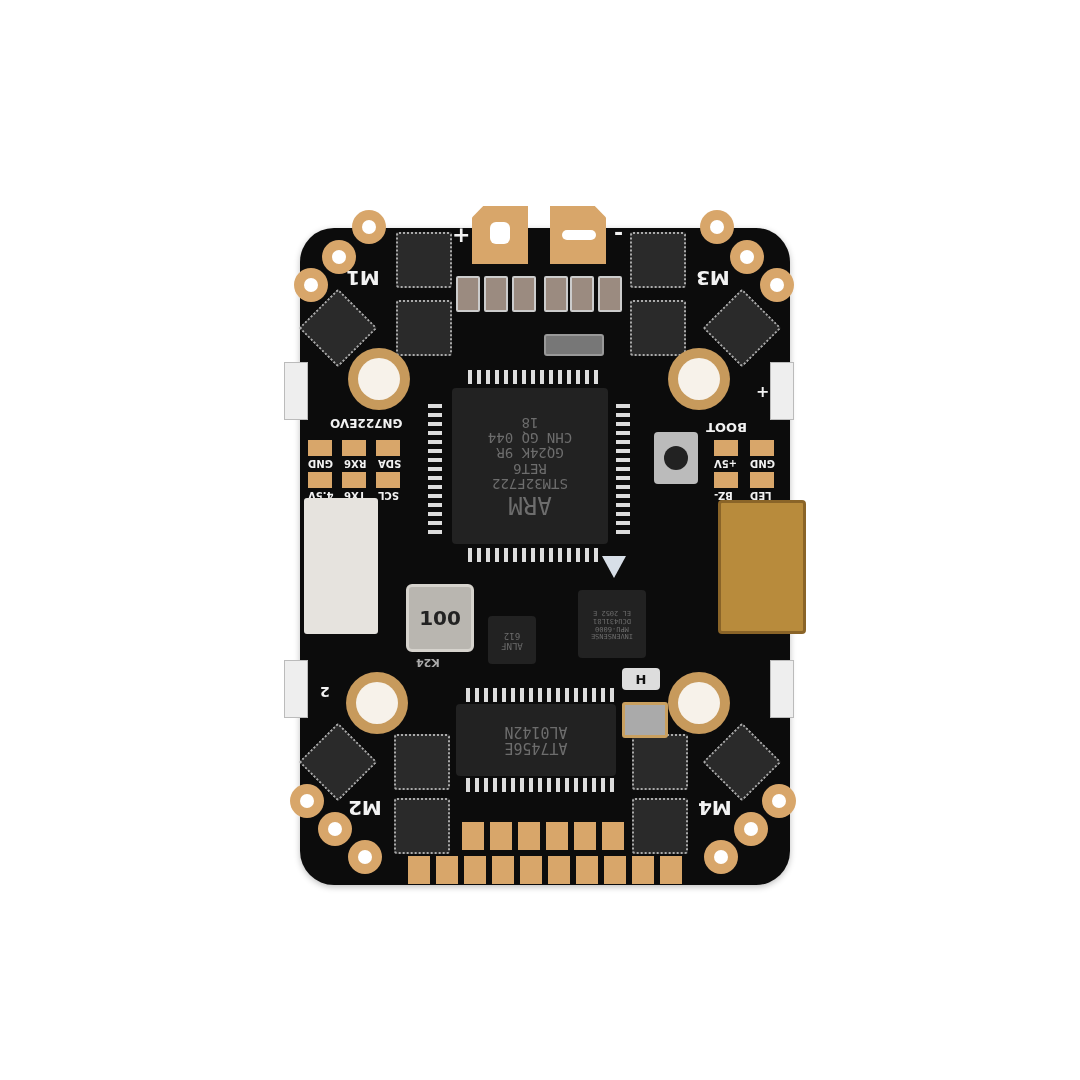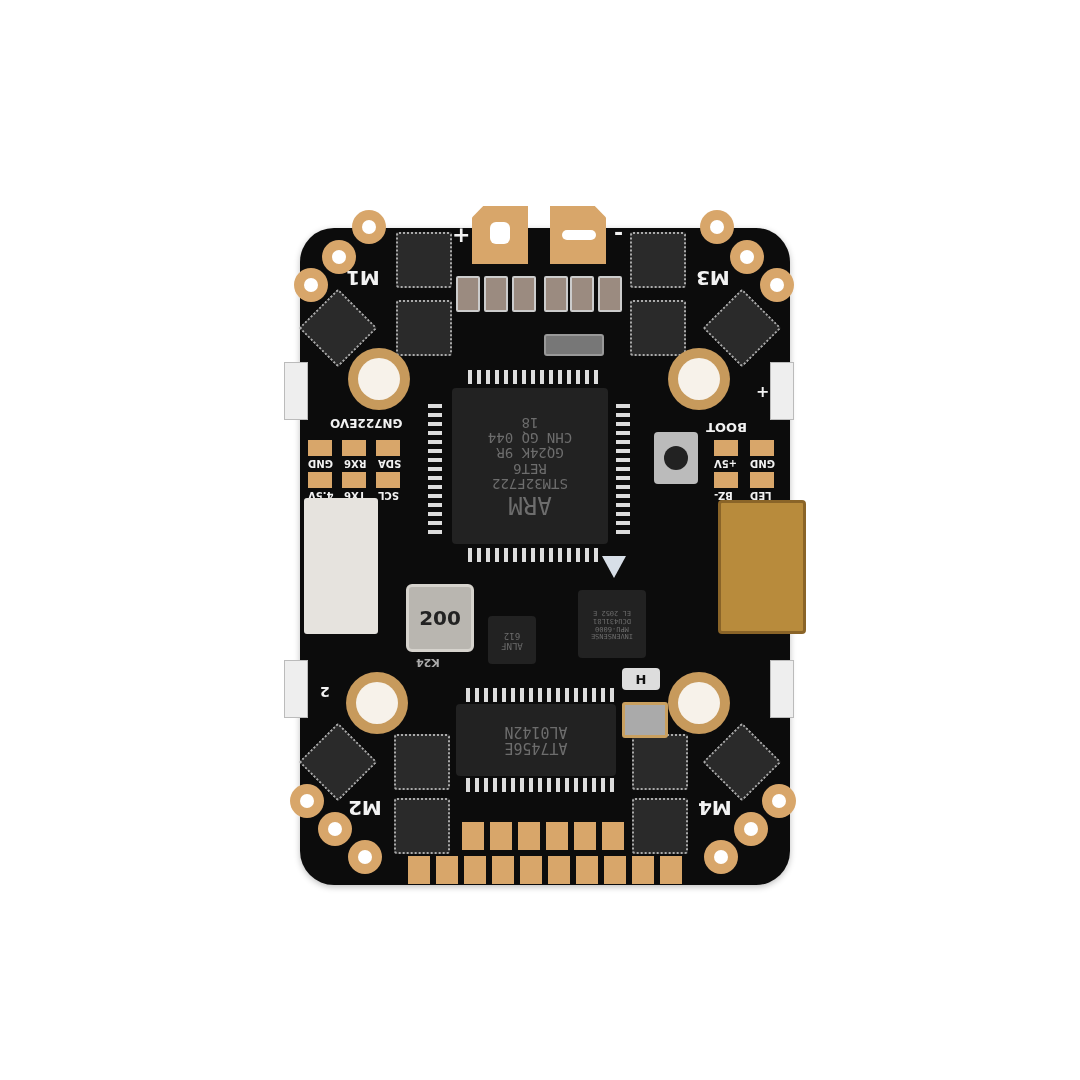--- a/index.html
+++ b/index.html
@@ -126,21 +126,21 @@
 <div class="abs white-conn" style="left:304px;top:498px;width:74px;height:136px;"></div>
 
 <div class="abs side-conn" style="left:284px;top:362px;"></div>
 <div class="abs side-conn" style="left:770px;top:362px;"></div>
 <div class="abs side-conn" style="left:284px;top:660px;"></div>
 <div class="abs side-conn" style="left:770px;top:660px;"></div>
 <div class="abs silk" style="left:320px;top:684px;font-size:14px;transform:rotate(180deg);">2</div>
 <div class="abs silk" style="left:756px;top:382px;font-size:16px;">+</div>
 
 <div class="abs inductor" style="left:406px;top:584px;width:62px;height:62px;">
-    <span>200</span>
+    <span>100</span>
   </div>
 <div class="abs silk" style="left:416px;top:656px;font-size:11px;color:#aaa;transform:rotate(180deg);">K24</div>
 
 <div class="abs chip" style="left:488px;top:616px;width:48px;height:48px;font-size:9px;">
   <div>ALNF</div>
   <div>612</div>
 </div>
 
 <div class="abs" style="left:602px;top:556px;width:0;height:0;border-left:12px solid transparent;border-right:12px solid transparent;border-top:22px solid #d8dfe8;"></div>
 <div class="abs chip" style="left:578px;top:590px;width:68px;height:68px;font-size:7px;">

